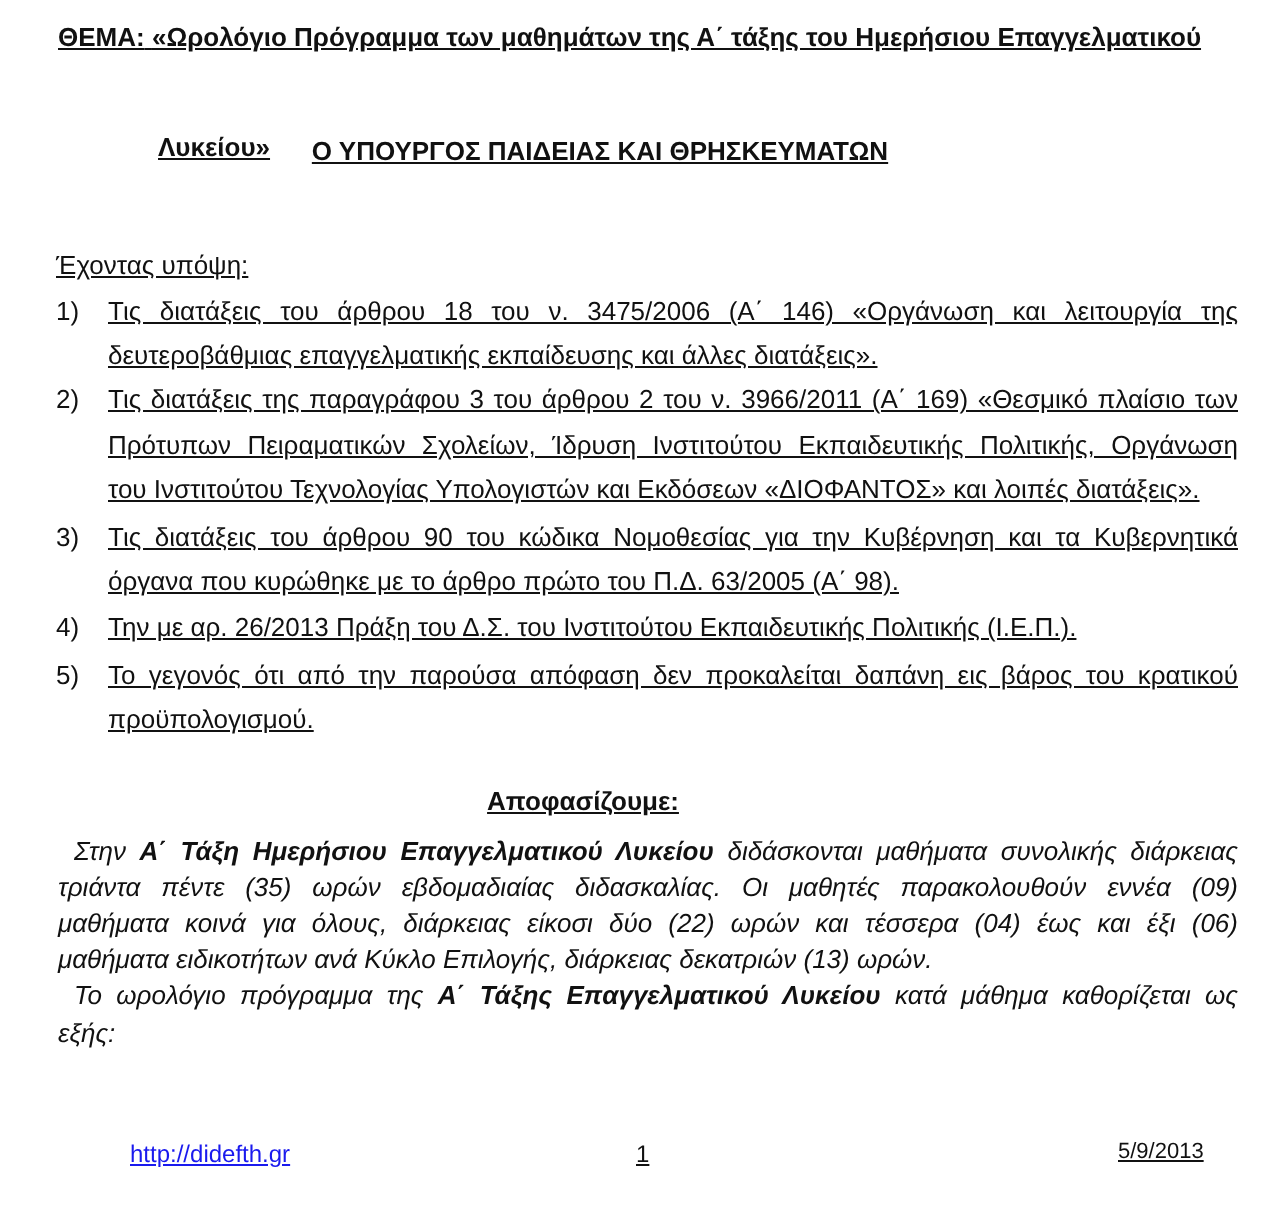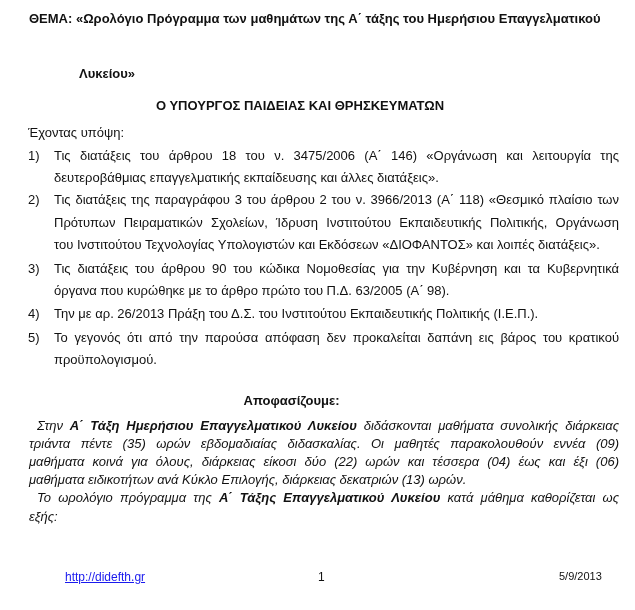--- a/index.html
+++ b/index.html
@@ -1,27 +1,27 @@
 <!DOCTYPE html>
 <html><head>
   <meta charset="utf-8">
   <style>
     html, body { margin: 0; padding: 0; background: #ffffff; }
     body {
       width: 635px; height: 610px; position: relative; overflow: hidden;
       font-family: "Liberation Sans", sans-serif; color: #111; font-size: 13px;
     }
-    .abs { position: absolute; white-space: nowrap; }
+    .abs { position: absolute; white-space: nowrap; text-decoration: underline; }
     .b { font-weight: bold; }
     .subject { left: 29px; top: 8px; font-weight: bold; line-height: 22px; }
     .subject-line2 { left: 79px; top: 30px; font-weight: bold; margin-top: 36px; }
-    .minister { left: 0; width: 600px; top: 98px; text-align: center; font-weight: bold; }
+    .minister { left: 0; width: 600px; top: 68px; text-align: center; font-weight: bold; }
     .intro { left: 28px; top: 125px; }
     .num { position: absolute; left: 28px; }
-    .itemtext { position: absolute; left: 54px; width: 565px; text-align: justify; text-align-last: justify; white-space: nowrap; }
+    .itemtext { position: absolute; left: 54px; width: 565px; text-align: justify; text-align-last: justify; white-space: nowrap; text-decoration: underline; }
     .itemtext.last { text-align-last: left; }
     .decide { left: 0; width: 583px; top: 382px; text-align: center; font-weight: bold; margin-top: 11px; }
     .para { position: absolute; left: 29px; width: 590px; text-align: justify; text-align-last: justify; white-space: nowrap; font-style: italic; }
     .para.last { text-align-last: left; }
     .footer-link { left: 29px; top: 570px; color: #1a1aee; text-decoration: underline; font-size: 12px; padding-left: 36px; }
     .footer-page { left: 318px; top: 570px; font-size: 12px; }
     .footer-date { left: 559px; top: 570px; font-size: 11px; }
   </style>
 </head>
 <body>
@@ -39,21 +39,21 @@
   <div class="abs intro">Έχοντας υπόψη:</div>
 
   <div>
     <span class="num" style="top:148px">1)</span>
     <div class="itemtext" style="top:148px">Τις διατάξεις του άρθρου 18 του ν. 3475/2006 (Α΄ 146) «Οργάνωση και λειτουργία της</div>
     <div class="itemtext last" style="top:170px">δευτεροβάθμιας επαγγελματικής εκπαίδευσης και άλλες διατάξεις».</div>
   </div>
 
   <div>
     <span class="num" style="top:192px">2)</span>
-    <div class="itemtext" style="top:192px">Τις διατάξεις της παραγράφου 3 του άρθρου 2 του ν. 3966/2013 (Α΄ 118) «Θεσμικό πλαίσιο των</div>
+    <div class="itemtext" style="top:192px">Τις διατάξεις της παραγράφου 3 του άρθρου 2 του ν. 3966/2011 (Α΄ 169) «Θεσμικό πλαίσιο των</div>
     <div class="itemtext" style="top:215px">Πρότυπων Πειραματικών Σχολείων, Ίδρυση Ινστιτούτου Εκπαιδευτικής Πολιτικής, Οργάνωση</div>
     <div class="itemtext last" style="top:237px">του Ινστιτούτου Τεχνολογίας Υπολογιστών και Εκδόσεων «ΔΙΟΦΑΝΤΟΣ» και λοιπές διατάξεις».</div>
   </div>
 
   <div>
     <span class="num" style="top:261px">3)</span>
     <div class="itemtext" style="top:261px">Τις διατάξεις του άρθρου 90 του κώδικα Νομοθεσίας για την Κυβέρνηση και τα Κυβερνητικά</div>
     <div class="itemtext last" style="top:283px">όργανα που κυρώθηκε με το άρθρο πρώτο του Π.Δ. 63/2005 (Α΄ 98).</div>
   </div>
 

